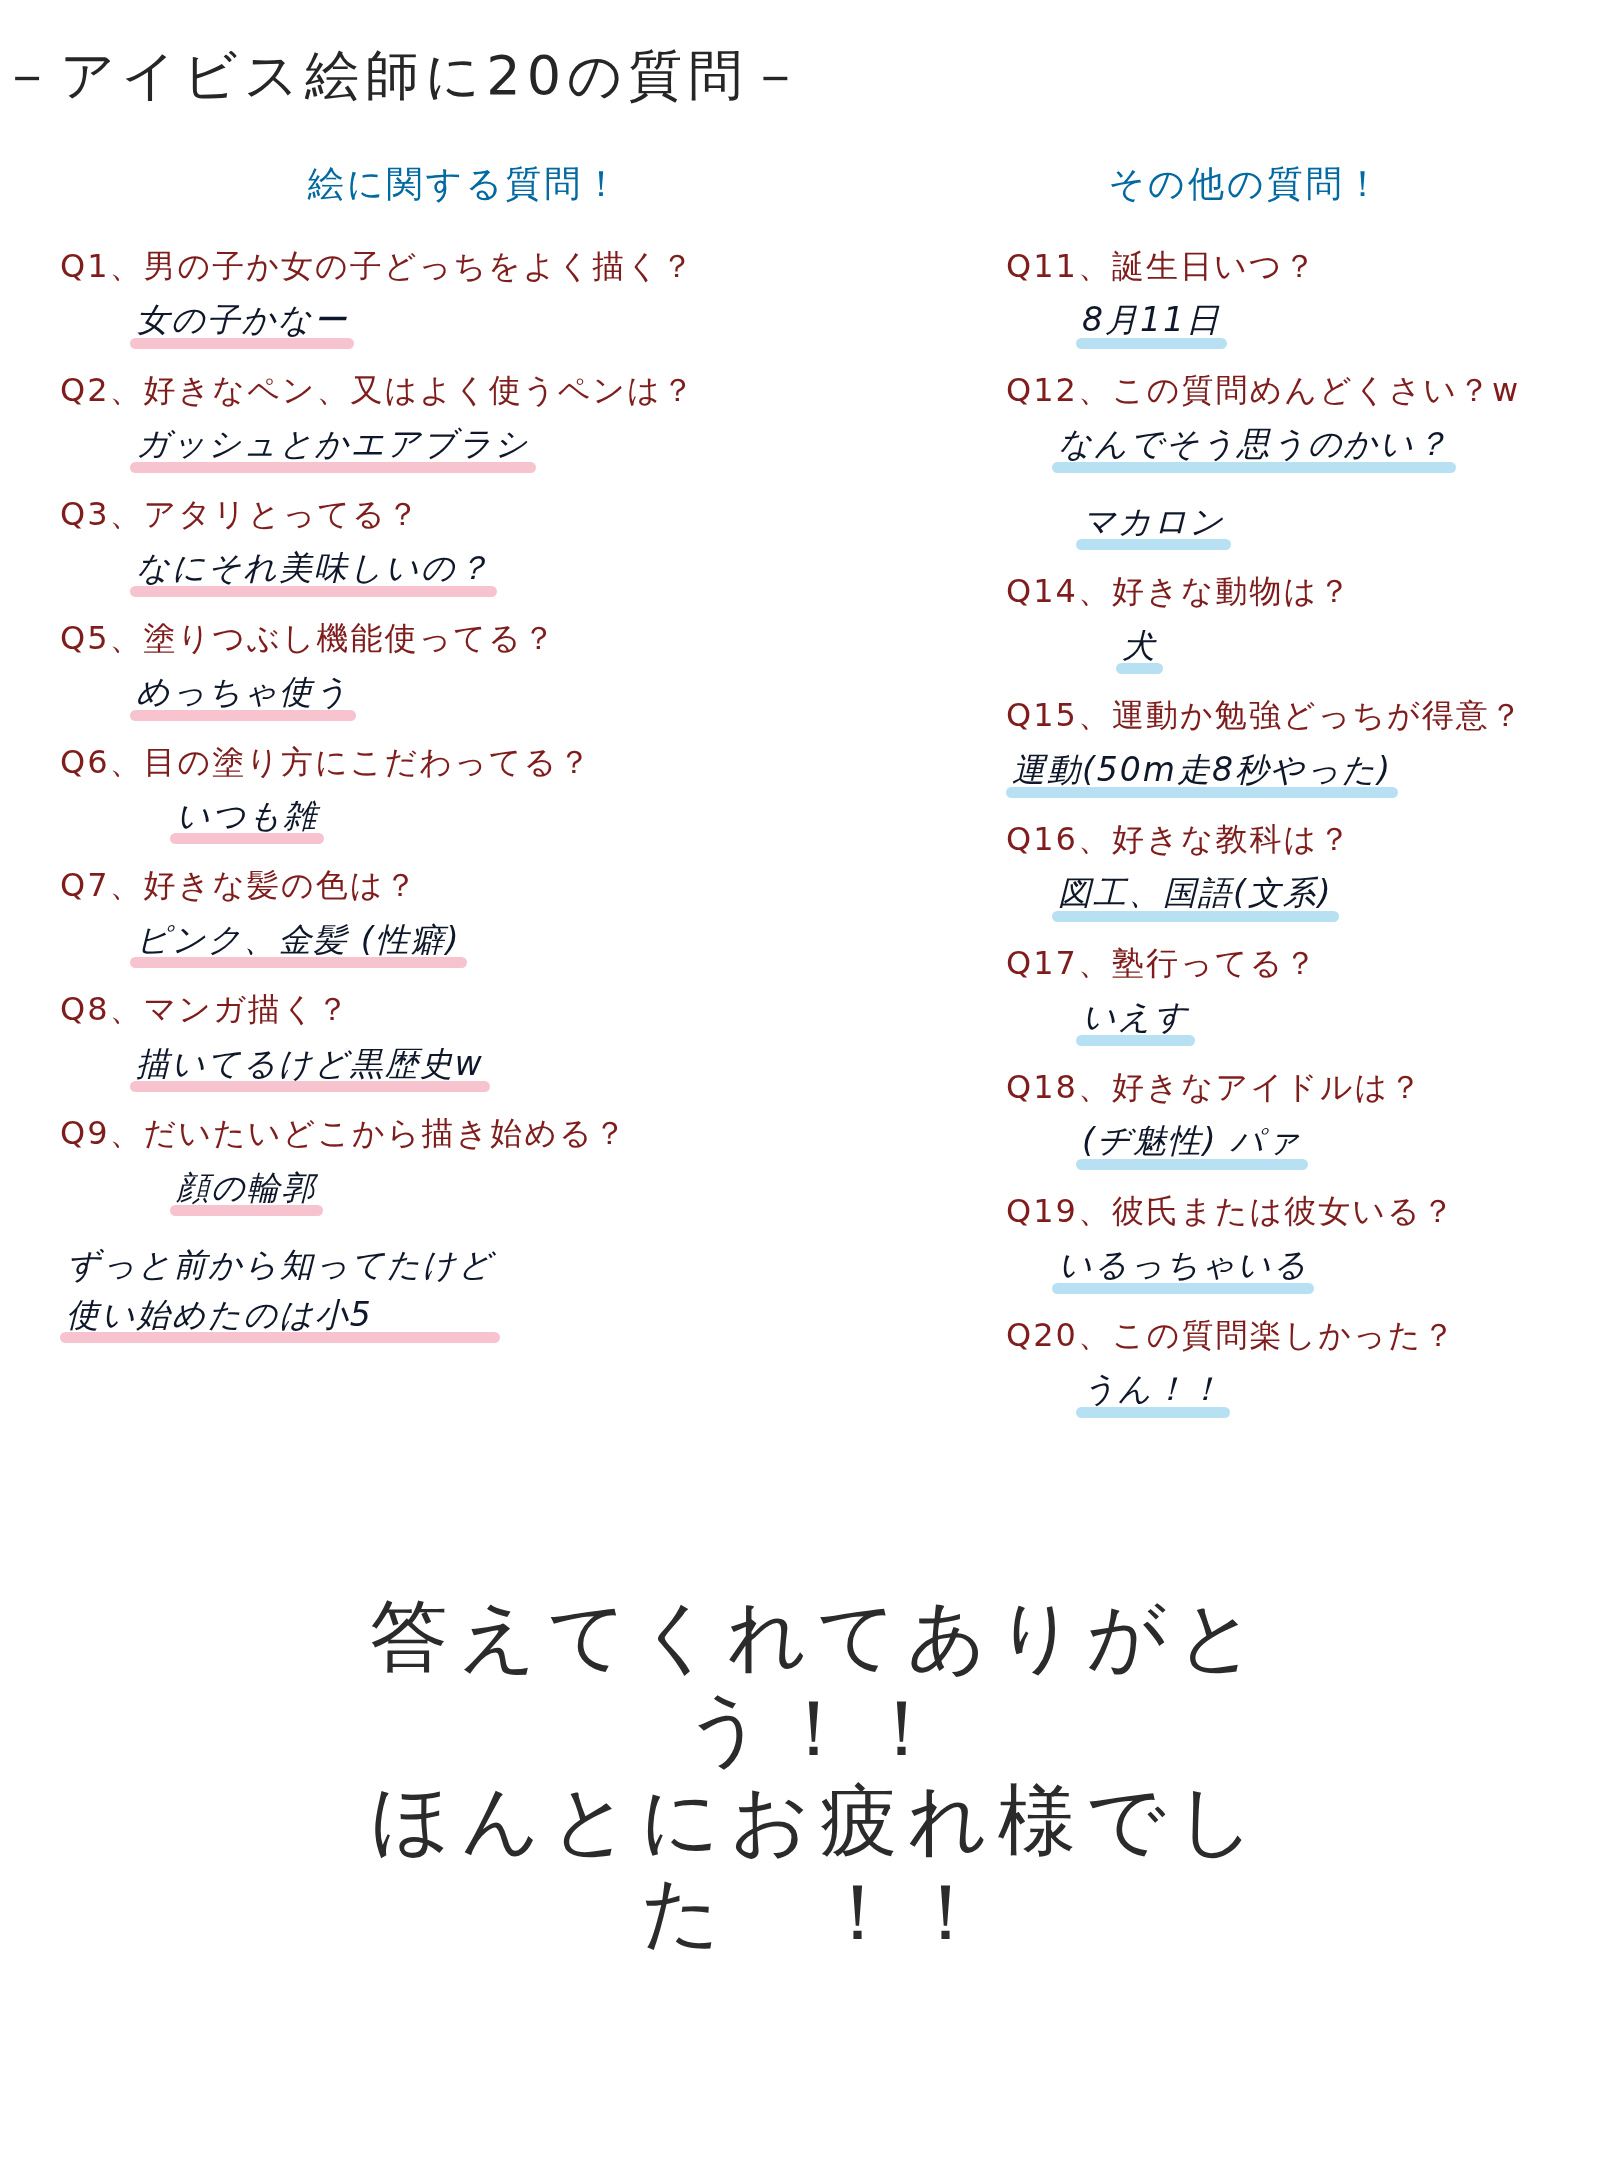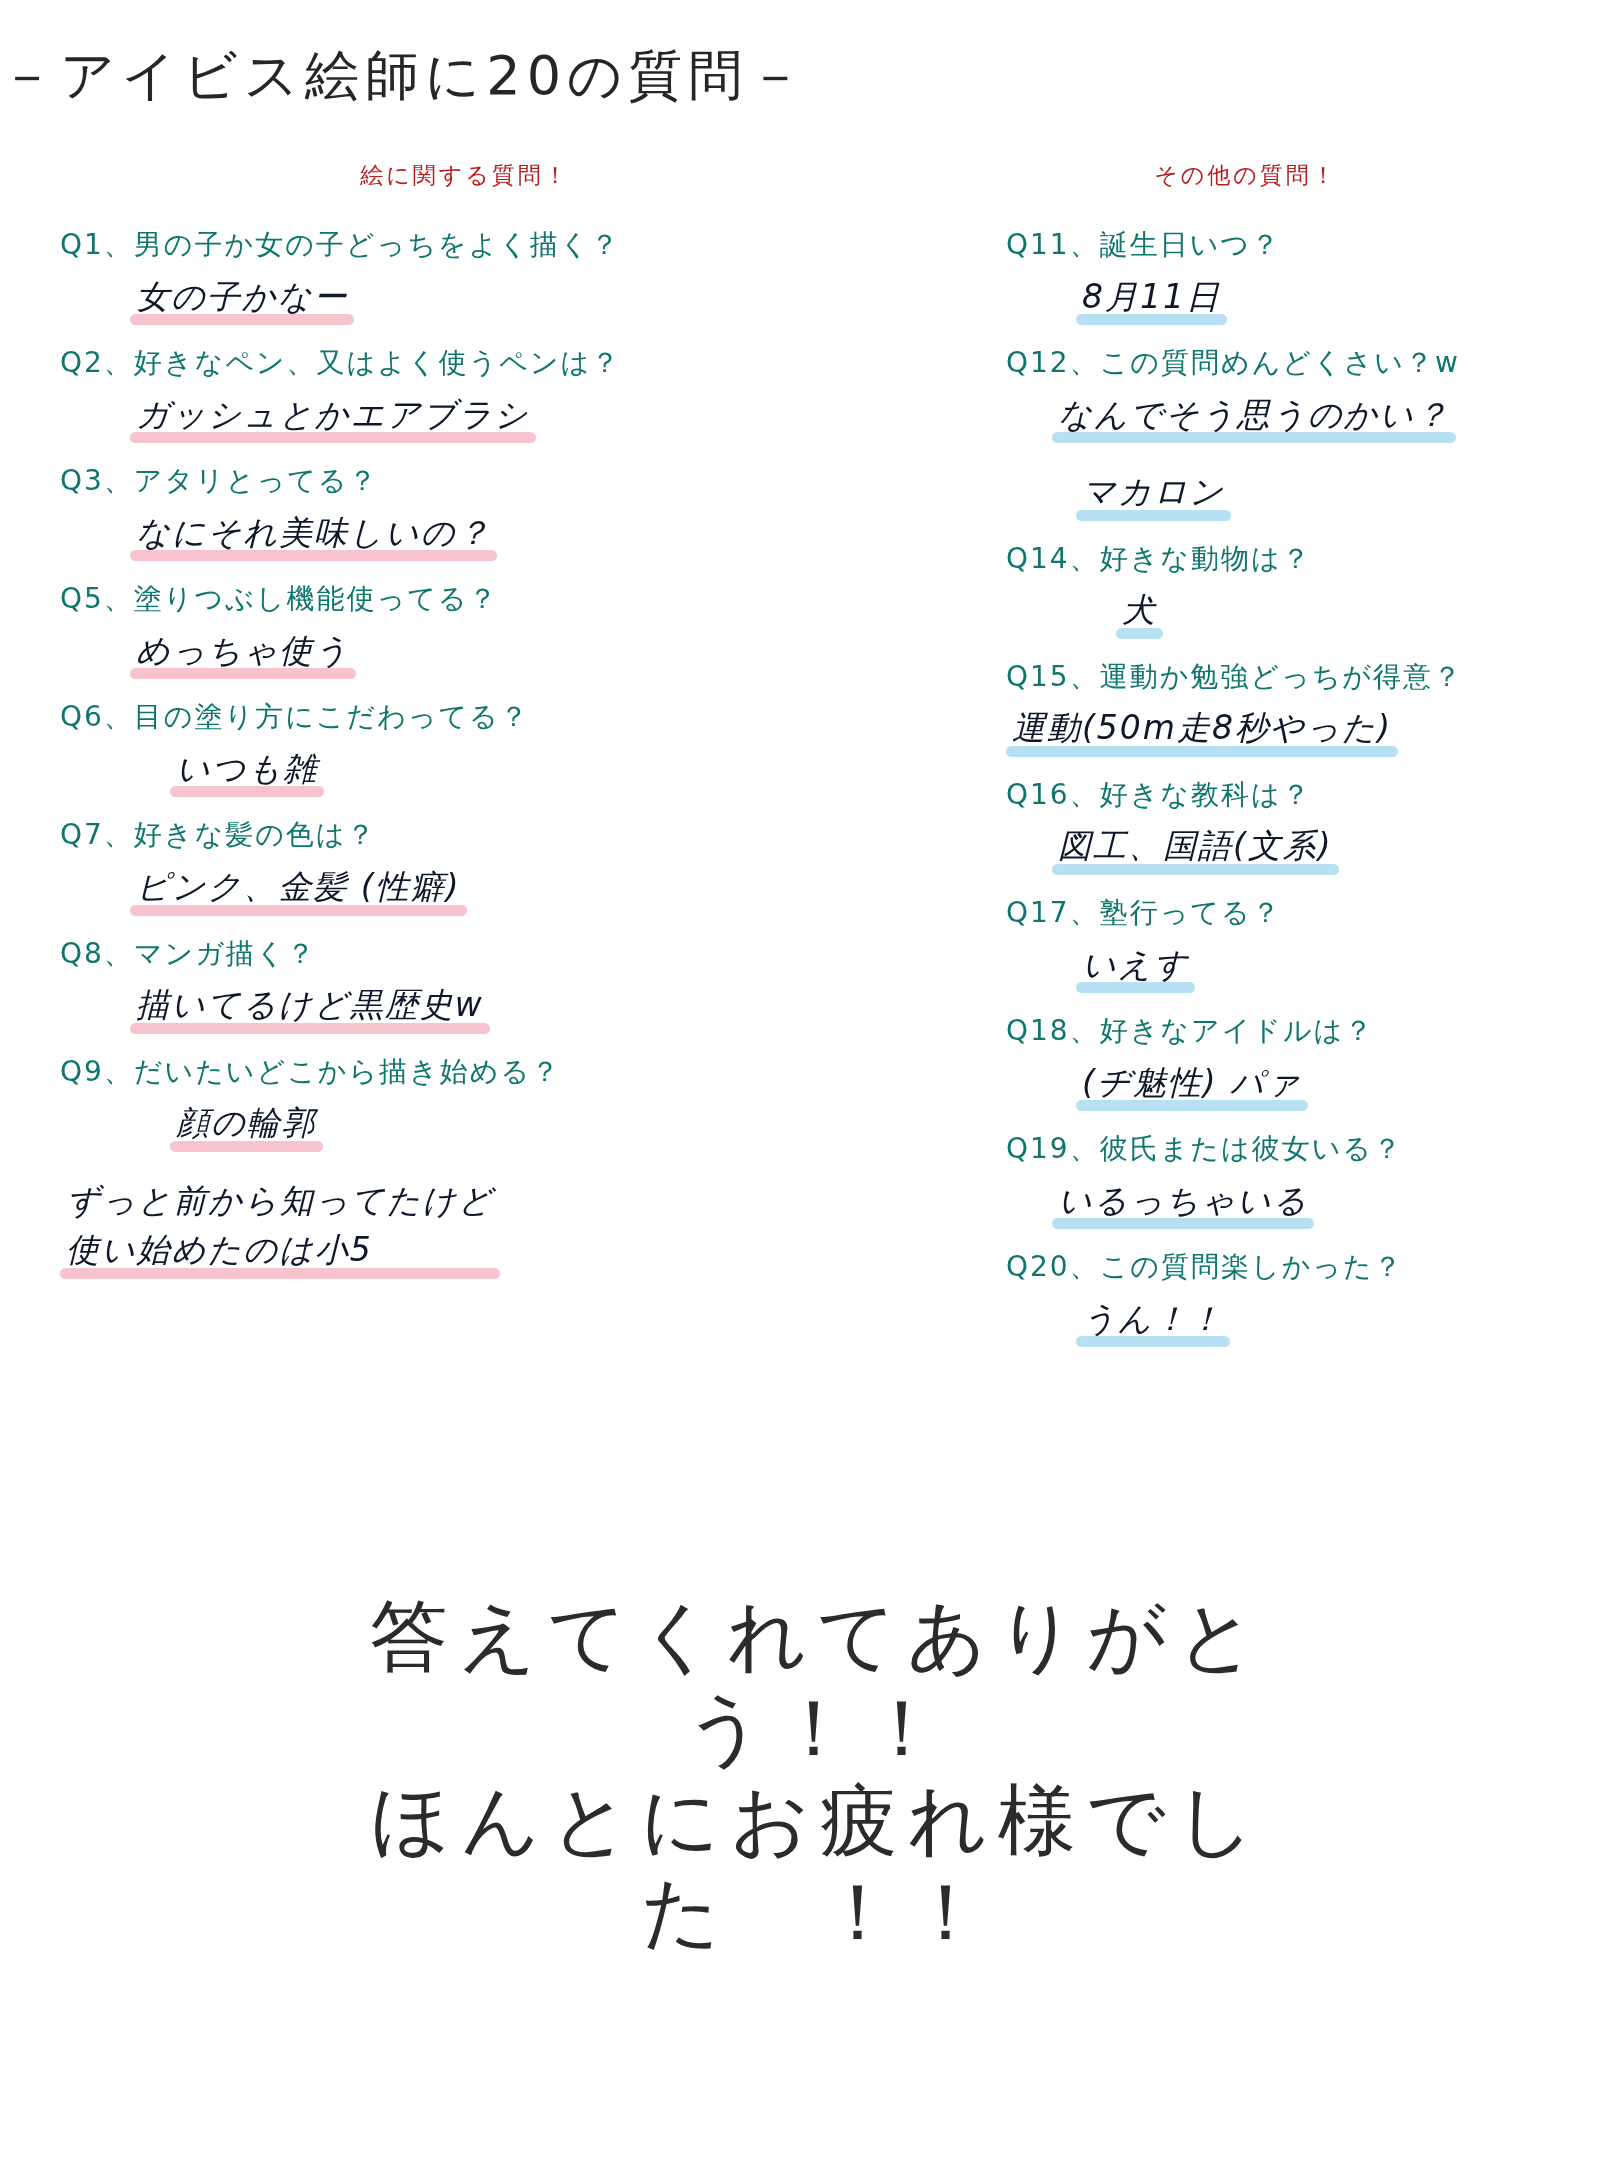--- a/index.html
+++ b/index.html
@@ -32,34 +32,34 @@
   
   .column {
     position: absolute;
     top: 160px;
     width: 680px;
   }
   .col-left  { left: 60px;  }
   .col-right { left: 1000px; width: 600px; margin-left: 6px; }
 
   .col-head {
-    font-size: 23px;
+    font-size: 36px;
     letter-spacing: 3px;
     margin-bottom: 34px;
-    color: #b91c1c;
+    color: #0369a1;
   }
   .col-left .col-head  { text-align: center; padding-left: 130px; }
   .col-right .col-head { text-align: center; padding-right: 120px; }
 
   .qa { margin-bottom: 10px; }
 
   .q {
-    font-size: 28px;
+    font-size: 32px;
     letter-spacing: 2px;
-    color: #0f766e;
+    color: #7f1d1d;
     white-space: nowrap;
     line-height: 1.45;
   }
 
   .a {
     font-size: 33px;
     letter-spacing: 2px;
     line-height: 1.5;
     color: #0f172a;
     display: inline-block;

